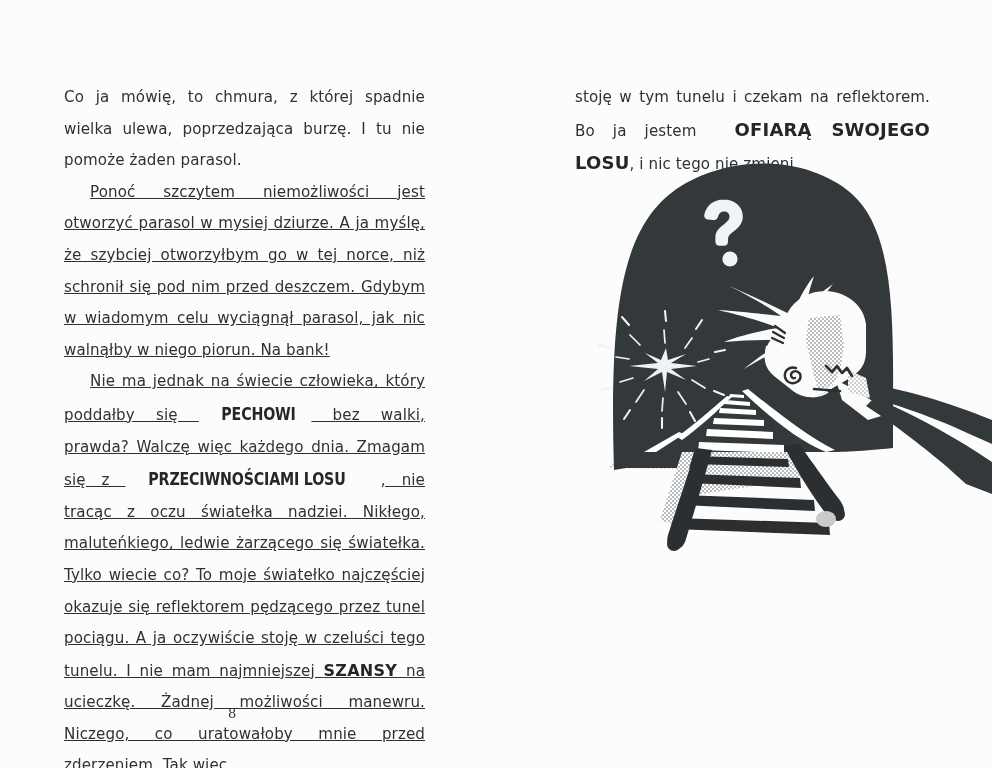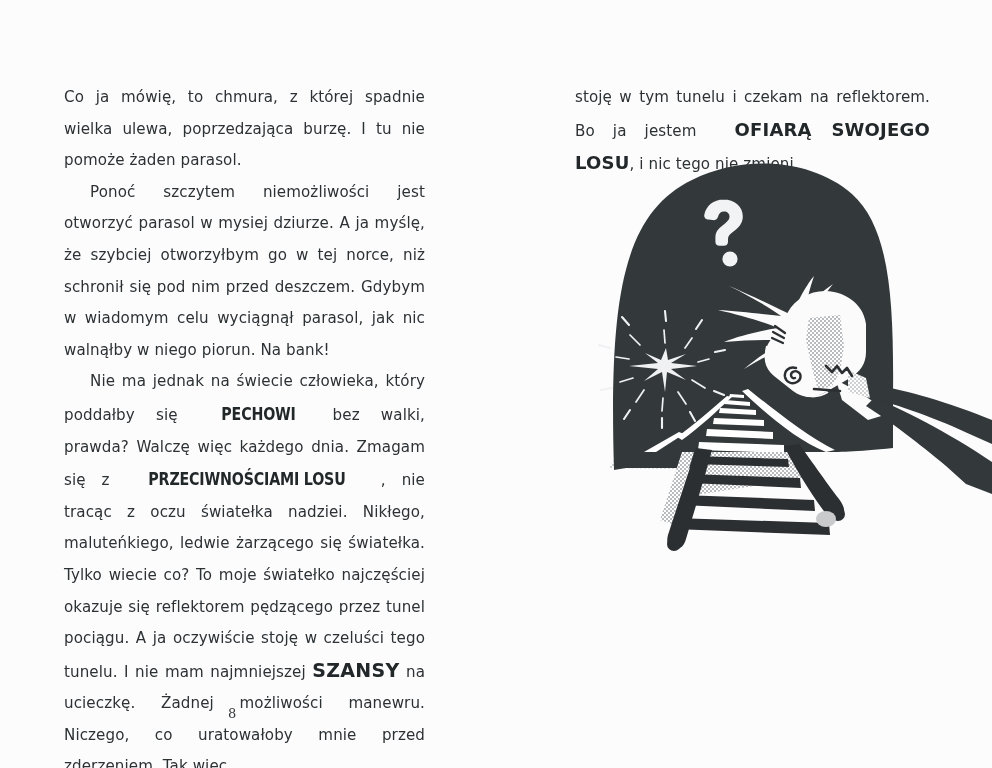--- a/index.html
+++ b/index.html
@@ -53,37 +53,38 @@
     left: 79px;   
     top: 82px;
     width: 355px;
   }
 
   .textblock p {
     margin: 0;
   }
   .textblock p + p {
     text-indent: 26px;
+    text-decoration: underline;
   }
 
   
   .disp-cond {
     font-family: "DejaVu Sans Condensed", "Liberation Sans Narrow", "DejaVu Sans", sans-serif;
     font-weight: 700;
     font-size: 18.4px;
     letter-spacing: -0.2px;
     transform: scaleX(0.86);
     display: inline-block;
     transform-origin: left center;
     color: #222729;
   }
   .disp-wide {
     font-family: "DejaVu Sans", sans-serif;
     font-weight: 700;
-    font-size: 19px;
+    font-size: 16px;
     letter-spacing: 0.3px;
     color: #222729;
   }
   .disp-mid {
     font-family: "DejaVu Sans", sans-serif;
     font-weight: 700;
     font-size: 18px;
     letter-spacing: 0.2px;
     color: #222729;
     margin-left: 20px;

